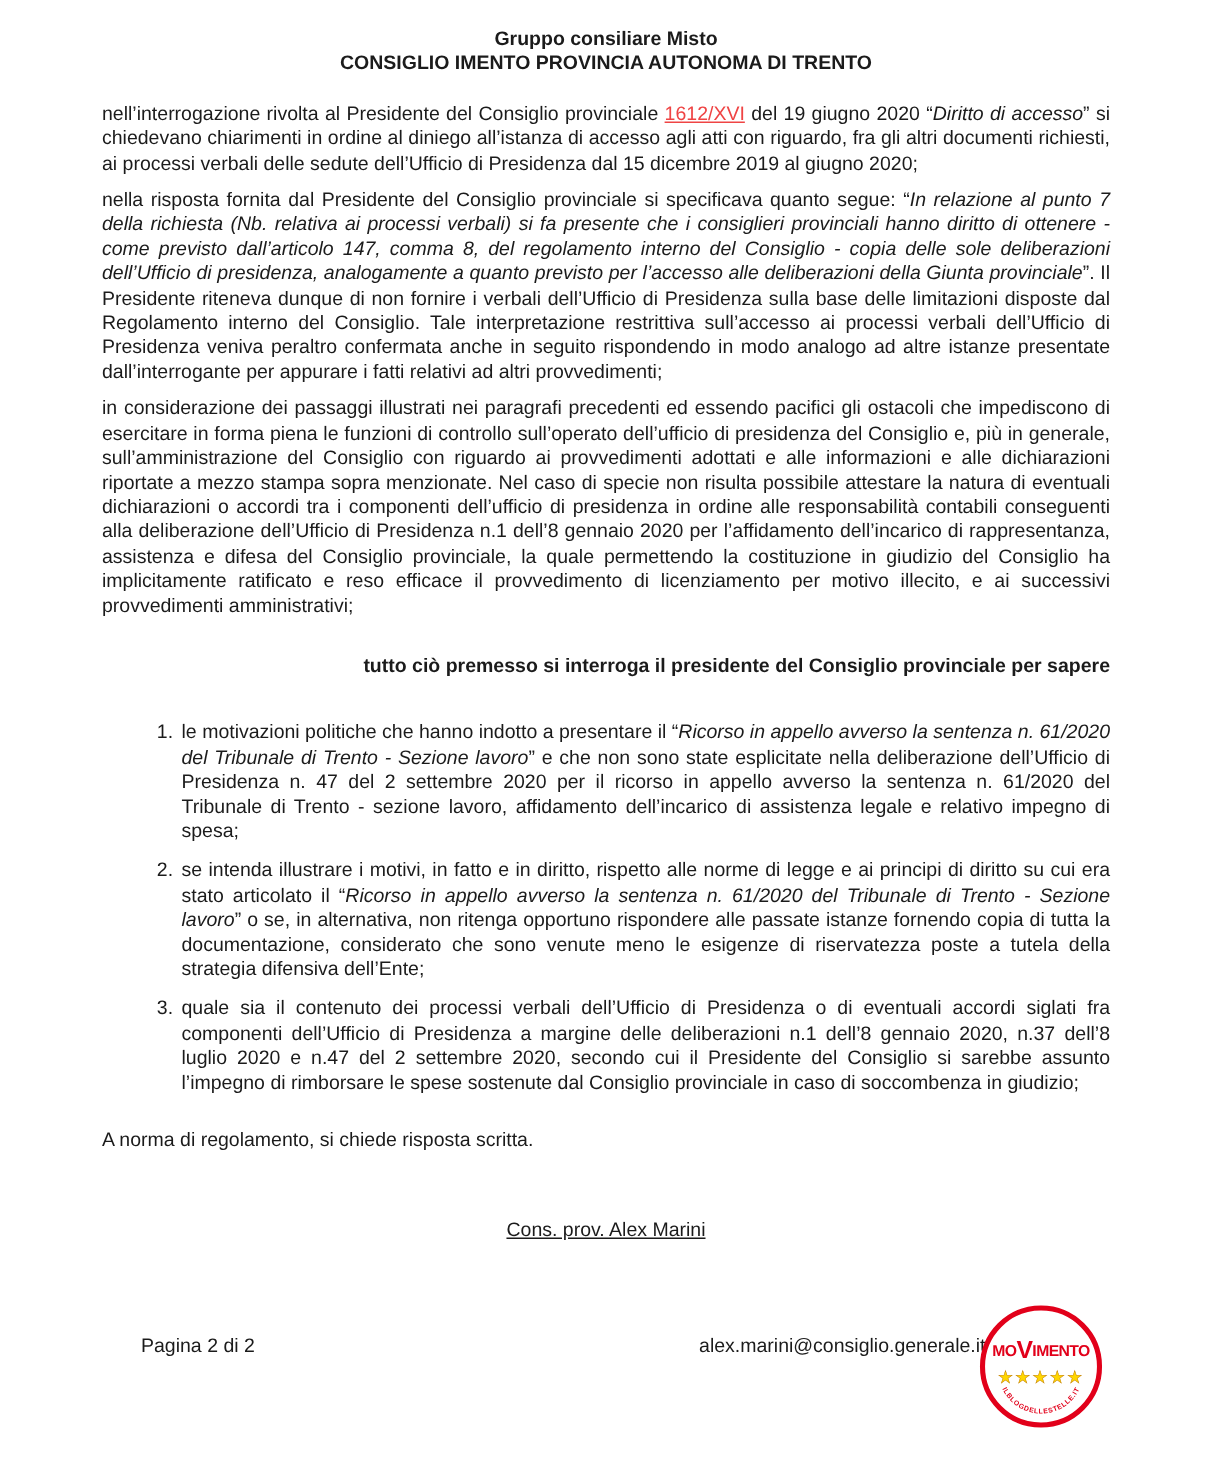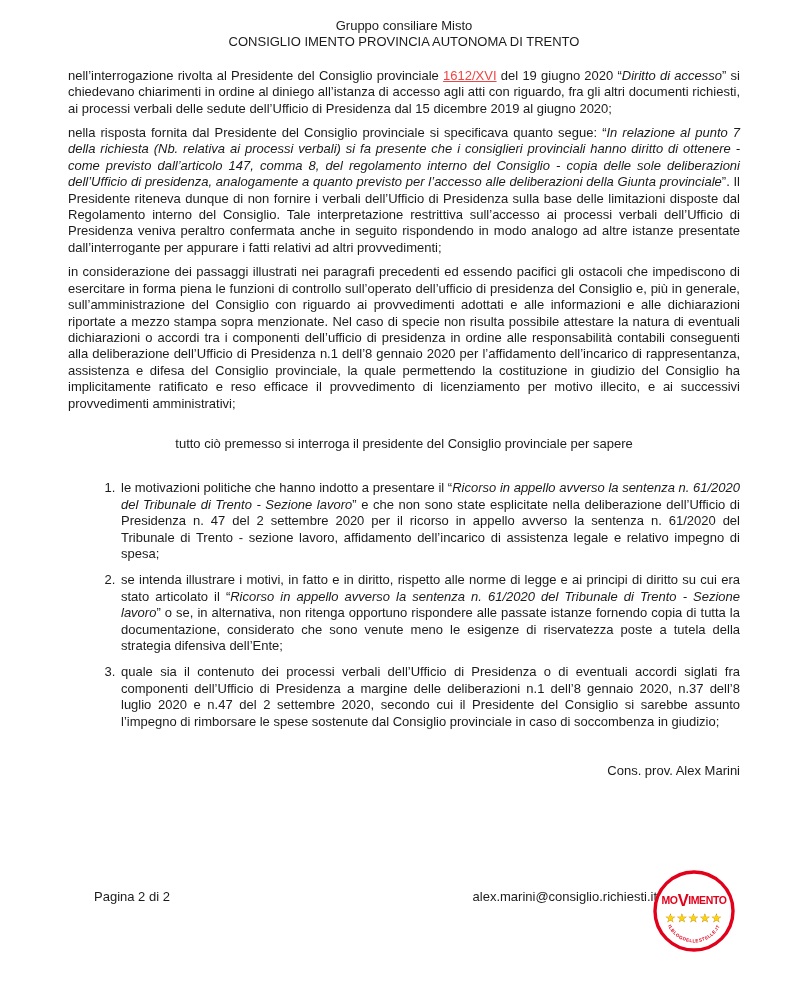--- a/index.html
+++ b/index.html
@@ -9,31 +9,31 @@
     height: 989px;
     background: #ffffff;
     font-family: "Liberation Sans", sans-serif;
     font-size: 13px;
     line-height: 16.4px;
     color: #1b1b1b;
     overflow: hidden;
   }
   .content { padding: 18px 65px 0 68px; }
   .doc-header { text-align: center; }
-  .doc-header .line { white-space: nowrap; }
+  .doc-header .line { white-space: nowrap; font-weight: bold; }
   .body-text { margin-top: 17px; }
   .para { text-align: justify; margin: 0 0 8px 0; }
   .para:last-of-type { margin-bottom: 0; }
   em { font-style: italic; }
   .doc-link { color: #ef4444; text-decoration: underline; cursor: pointer; }
-  .interroga { font-weight: normal; margin: 24px 0 0 0; text-align: center; }
+  .interroga { font-weight: bold; margin: 24px 0 0 0; text-align: right; }
   ol.questions { margin: 28px 0 0 0; padding: 0 0 0 47px; }
   ol.questions li { text-align: justify; margin: 0 0 10px 4px; padding-left: 2px; }
   .closing { margin: 22px 0 0 0; text-align: left; }
-  .signature { margin: 33px 0 0 0; text-align: right; }
+  .signature { margin: 44px 0 0 0; text-align: center; text-decoration: underline; }
   .page-number { position: absolute; left: 94px; top: 889px; }
   .footer-email { position: absolute; top: 889px; right: 148px; }
   .logo-wrap { position: absolute; top: 869px; left: 652px; width: 84px; height: 84px; }
   .logo-word { font-family: "Liberation Sans", sans-serif; font-weight: bold; }
 </style>
 </head>
 <body>
 
 <div class="page">
   <div class="content">
@@ -49,27 +49,28 @@
       <p class="para"><span>in considerazione dei passaggi illustrati nei paragrafi precedenti ed essendo pacifici gli ostacoli che impediscono di esercitare in forma piena le funzioni di controllo sull’operato dell’ufficio di presidenza del Consiglio e, più in generale, sull’amministrazione del Consiglio con riguardo ai provvedimenti adottati e alle informazioni e alle dichiarazioni riportate a mezzo stampa sopra menzionate. Nel caso di specie non risulta possibile attestare la natura di eventuali dichiarazioni o accordi tra i componenti dell’ufficio di presidenza in ordine alle responsabilità contabili conseguenti alla deliberazione dell’Ufficio di Presidenza n.1 dell’8 gennaio 2020 per l’affidamento dell’incarico di rappresentanza, assistenza e difesa del Consiglio provinciale, la quale permettendo la costituzione in giudizio del Consiglio ha implicitamente ratificato e reso efficace il provvedimento di licenziamento per motivo illecito, e ai successivi provvedimenti amministrativi;</span></p>
 
       <p class="interroga">tutto ciò premesso si interroga il presidente del Consiglio provinciale per sapere</p>
 
       <ol class="questions">
         <li><span>le motivazioni politiche che hanno indotto a presentare il “</span><em>Ricorso in appello avverso la sentenza n. 61/2020 del Tribunale di Trento - Sezione lavoro</em><span>” e che non sono state esplicitate nella deliberazione dell’Ufficio di Presidenza n. 47 del 2 settembre 2020 per il ricorso in appello avverso la sentenza n. 61/2020 del Tribunale di Trento - sezione lavoro, affidamento dell’incarico di assistenza legale e relativo impegno di spesa;</span></li>
         <li><span>se intenda illustrare i motivi, in fatto e in diritto, rispetto alle norme di legge e ai principi di diritto su cui era stato articolato il “</span><em>Ricorso in appello avverso la sentenza n. 61/2020 del Tribunale di Trento - Sezione lavoro</em><span>” o se, in alternativa, non ritenga opportuno rispondere alle passate istanze fornendo copia di tutta la documentazione, considerato che sono venute meno le esigenze di riservatezza poste a tutela della strategia difensiva dell’Ente;</span></li>
         <li><span>quale sia il contenuto dei processi verbali dell’Ufficio di Presidenza o di eventuali accordi siglati fra componenti dell’Ufficio di Presidenza a margine delle deliberazioni n.1 dell’8 gennaio 2020, n.37 dell’8 luglio 2020 e n.47 del 2 settembre 2020, secondo cui il Presidente del Consiglio si sarebbe assunto l’impegno di rimborsare le spese sostenute dal Consiglio provinciale in caso di soccombenza in giudizio;</span></li>
       </ol>
 
+      <p class="closing">A norma di regolamento, si chiede risposta scritta.</p>
 
       <p class="signature">Cons. prov. Alex Marini</p>
     </div>
   </div>
 
   <div class="page-number">Pagina 2 di 2</div>
-  <div class="footer-email">alex.marini@consiglio.richiesti.it</div>
+  <div class="footer-email">alex.marini@consiglio.generale.it</div>
 
   <div class="logo-wrap">
     <svg width="84" height="84" viewBox="0 0 84 84">
       <circle cx="42" cy="42" r="39" fill="#ffffff" stroke="#E2001A" stroke-width="3.4"></circle>
       <text x="42" y="35" text-anchor="middle" class="logo-word" font-size="10.5" letter-spacing="-0.4" fill="#E2001A"><tspan>MO</tspan><tspan font-size="16.5" dy="1.5">V</tspan><tspan dy="-1.5">IMENTO</tspan></text>
       <text x="42" y="53" text-anchor="middle" font-size="11.5" letter-spacing="1.2" fill="#FFD700" stroke="#C8860A" stroke-width="0.35">★★★★★</text>
       <path id="logo-arc-path" d="M 15 54 A 28.5 28.5 0 0 0 69 54" fill="none"></path>
       <text font-size="4.6" letter-spacing="0.45" fill="#E2001A" class="logo-word"><textPath href="#logo-arc-path" startOffset="50%" text-anchor="middle">ILBLOGDELLESTELLE.IT</textPath></text>
     </svg>
   </div>

